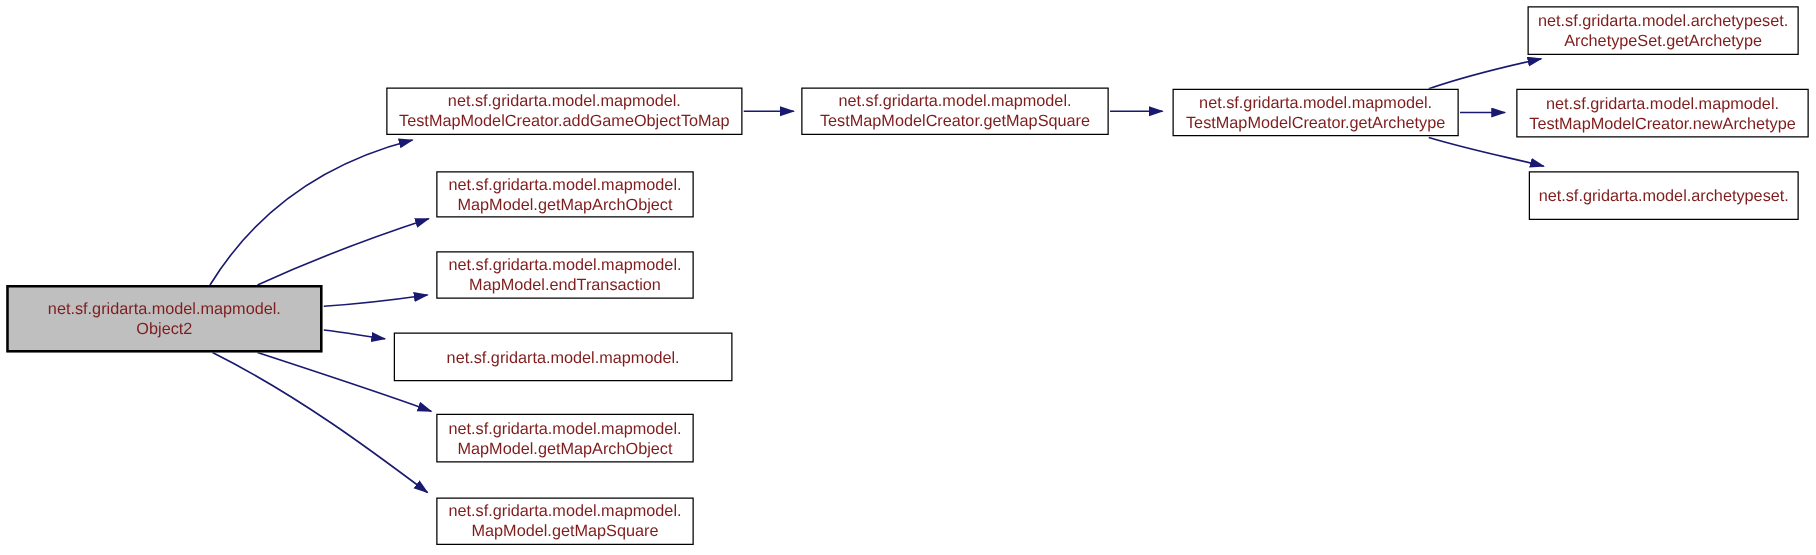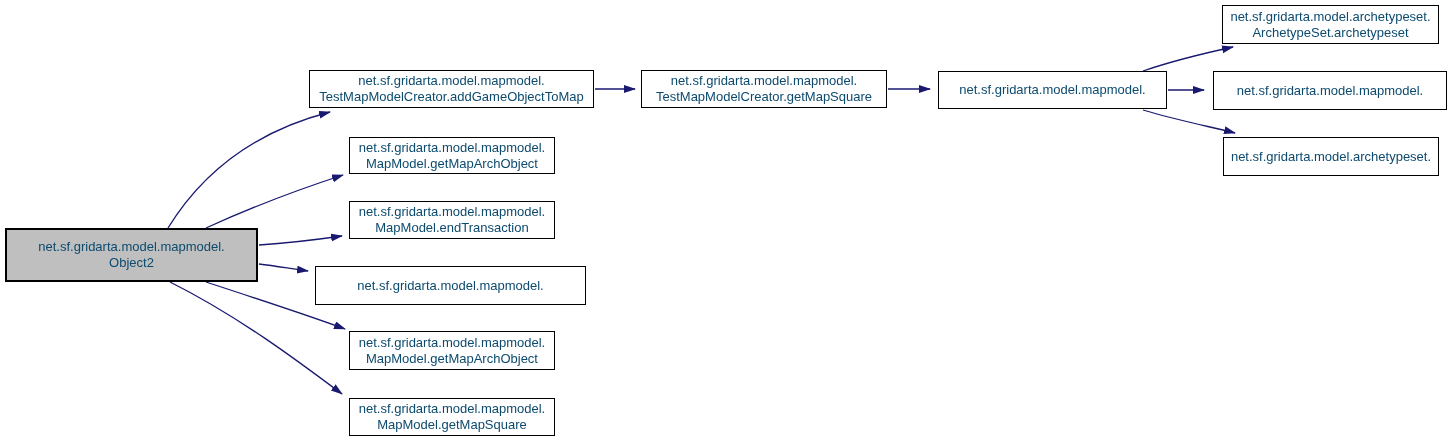--- a/index.html
+++ b/index.html
@@ -20,21 +20,21 @@
   .edge {
     fill: none;
     stroke: #191970;
     stroke-width: 1.3;
   }
   .node {
     position: absolute;
     box-sizing: border-box;
     background: #ffffff;
     border: 1px solid #000000;
-    color: #0c4a6e;
+    color: #7f1d1d;
     display: flex;
     flex-direction: column;
     justify-content: center;
     align-items: center;
     text-align: center;
     font-size: 13px;
     line-height: 16px;
     z-index: 1;
     cursor: pointer;
     white-space: nowrap;
@@ -104,28 +104,30 @@
     <span class="line">MapModel.getMapSquare</span>
   </div>
 
   <div class="node" style="left:641px; top:70px; width:246px; height:38px;">
     <span class="line">net.sf.gridarta.model.mapmodel.</span>
     <span class="line">TestMapModelCreator.getMapSquare</span>
   </div>
 
   <div class="node" style="left:938px; top:71px; width:229px; height:38px;">
     <span class="line">net.sf.gridarta.model.mapmodel.</span>
+    <span class="line">TestMapModelCreator.getArchetype</span>
   </div>
 
   <div class="node" style="left:1222px; top:5px; width:217px; height:39px;">
     <span class="line">net.sf.gridarta.model.archetypeset.</span>
-    <span class="line">ArchetypeSet.archetypeset</span>
+    <span class="line">ArchetypeSet.getArchetype</span>
   </div>
 
   <div class="node" style="left:1213px; top:71px; width:234px; height:39px;">
     <span class="line">net.sf.gridarta.model.mapmodel.</span>
+    <span class="line">TestMapModelCreator.newArchetype</span>
   </div>
 
   <div class="node" style="left:1223px; top:137px; width:216px; height:39px;">
     <span class="line">net.sf.gridarta.model.archetypeset.</span>
   </div>
 
 </div>
 
 </body></html>

